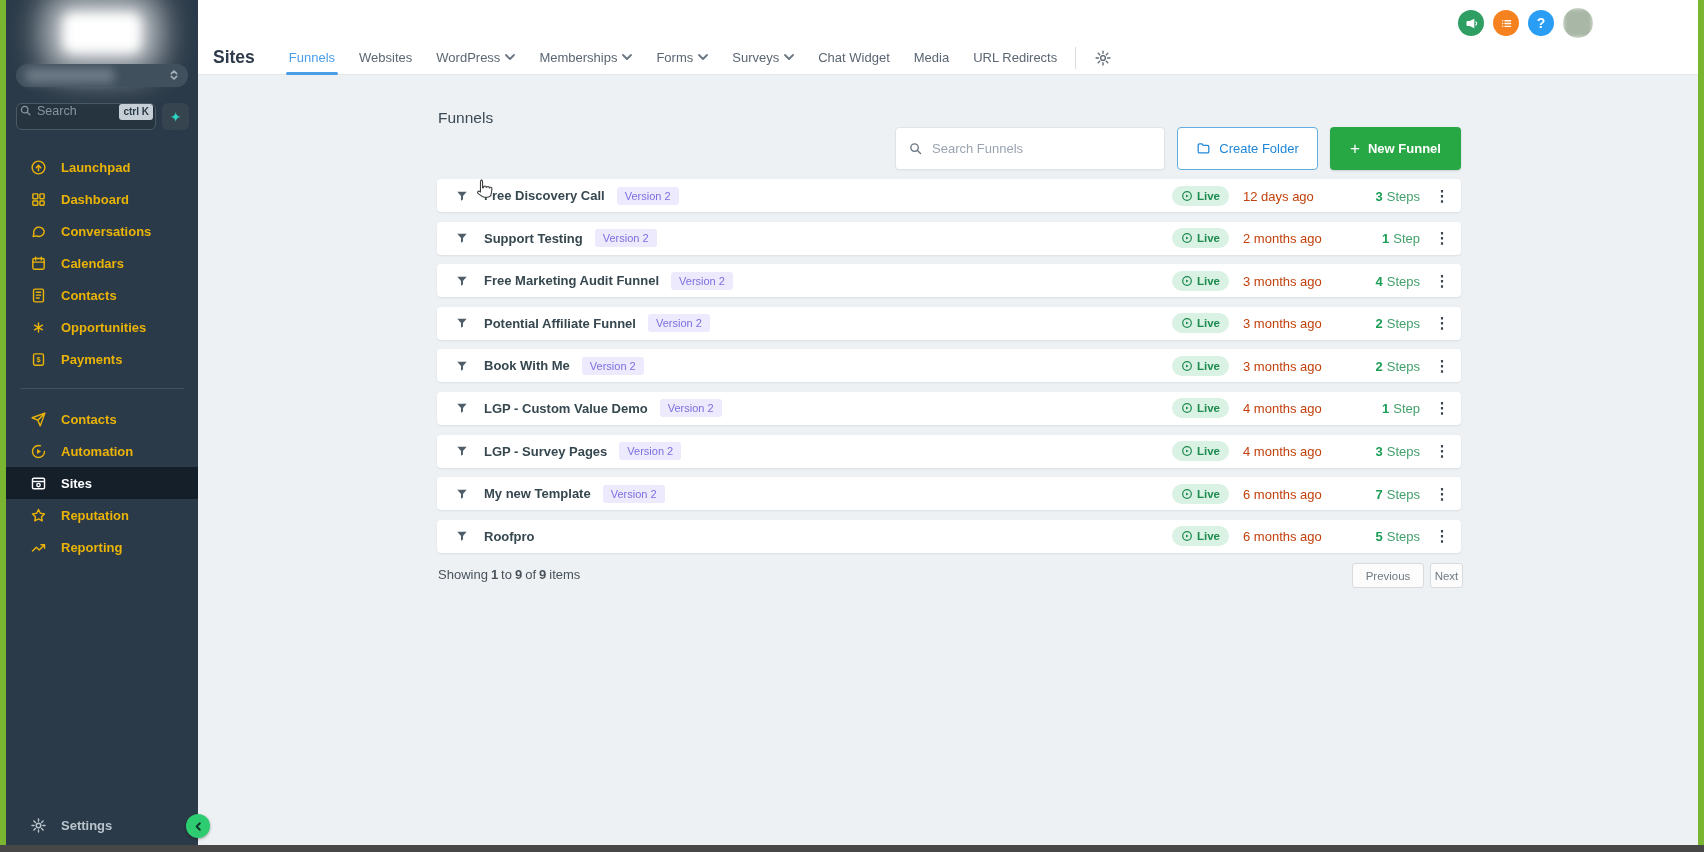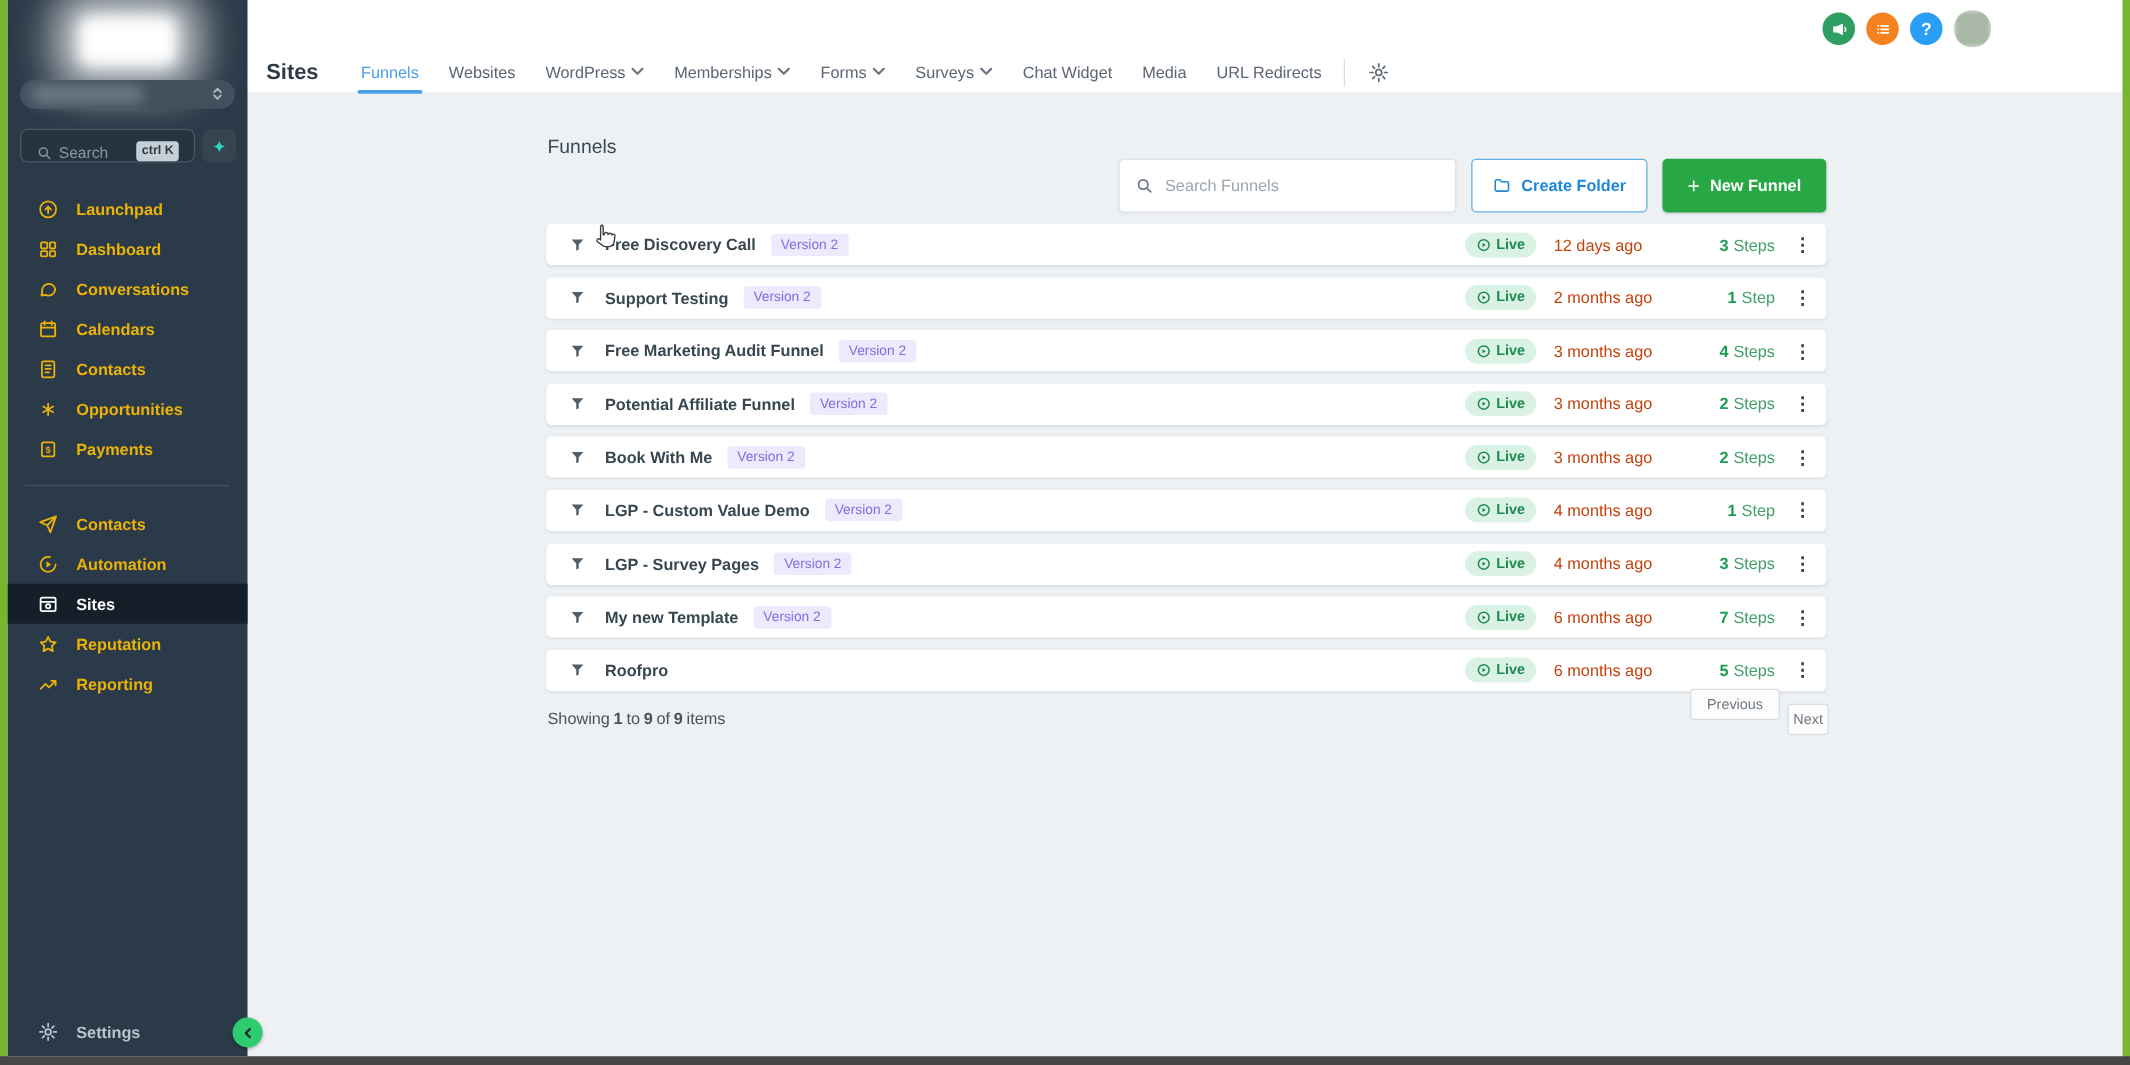--- a/index.html
+++ b/index.html
@@ -14,21 +14,21 @@
   
   .sidebar { position:absolute; left:6px; top:0; width:192px; height:845px; background:#2b3a48; z-index:10; }
   .logo-blur { position:absolute; top:12px; left:56px; width:80px; height:42px; background:#fff; border-radius:10px;
                filter:blur(6px); box-shadow:0 0 30px 20px rgba(255,255,255,.7); }
   .account { position:absolute; top:64px; left:10px; width:172px; height:23px; border-radius:12px; background:#41505d; }
   .account-blur { position:absolute; left:10px; top:4px; width:88px; height:15px; background:#97a4af; opacity:.5;
                   filter:blur(5px); border-radius:4px; }
   .account-chevrons { position:absolute; right:6px; top:3px; color:#a8b4bd; }
 
   .sb-search { position:absolute; top:103px; left:10px; width:140px; height:27px; border:1px solid #4b5965;
-               border-radius:6px; display:flex; align-items:flex-end; padding:0 12px; gap:5px; background:rgba(0,0,0,.10); }
+               border-radius:6px; display:flex; align-items:flex-start; padding:0 2px; gap:5px; background:rgba(0,0,0,.10); }
   .sb-search svg { flex:none; color:#8795a1; }
   .sb-search input { flex:1; min-width:0; background:transparent; border:none; outline:none; color:#d4dce2;
                      font-size:12.5px; font-family:inherit; }
   .sb-search input::placeholder { color:#8795a1; }
   .kbd { flex:none; background:#c6cfd5; color:#2b3a48; font-size:10px; line-height:1; padding:3px 4px;
          border-radius:3px; font-weight:700; white-space:nowrap; }
   .ai-btn { position:absolute; top:103px; left:156px; width:27px; height:27px; border-radius:6px; background:#35444f;
             border:none; display:flex; align-items:center; justify-content:center; cursor:pointer; }
   .sparkle { color:#2dd4bf; font-size:14px; line-height:1; }
 
@@ -74,21 +74,21 @@
 
   .search-funnels { position:absolute; left:458px; top:51px; width:270px; height:43px; background:#fff;
                     border:1px solid #e0e4e9; border-radius:4px; display:flex; align-items:center; padding:0 12px;
                     gap:9px; box-shadow:0 1px 2px rgba(16,24,40,.04); }
   .search-funnels svg { color:#6b7682; flex:none; }
   .search-funnels input { flex:1; min-width:0; border:none; outline:none; background:transparent; font-size:13px;
                           color:#3c4a55; font-family:inherit; }
   .search-funnels input::placeholder { color:#9aa5b1; }
 
   .btn-create-folder { position:absolute; left:740px; top:51px; width:141px; height:43px; background:#fff;
-                       border:1px solid #63aee0; border-radius:4px; color:#1f87d7; font-size:13px; font-weight:700;
+                       border:1px solid #63aee0; border-radius:4px; color:#1f87d7; font-size:13px; font-weight:400;
                        display:flex; align-items:center; justify-content:center; gap:8px; cursor:pointer;
                        font-family:inherit; }
   .btn-new-funnel { position:absolute; left:893px; top:51px; width:131px; height:43px; background:#28a745;
                     border:none; border-radius:4px; color:#fff; font-size:13px; font-weight:700;
                     display:flex; align-items:center; justify-content:center; gap:8px; cursor:pointer;
                     font-family:inherit; box-shadow:0 1px 2px rgba(16,24,40,.15); }
   .plus-glyph { font-size:17px; font-weight:400; line-height:1; margin-top:-1px; }
 
   .rows { position:absolute; left:0; top:103px; width:1024px; display:flex; flex-direction:column; gap:9.6px; }
   .row { position:relative; height:33px; background:#fff; border-radius:4px; box-shadow:0 1px 2px rgba(16,24,40,.08);
@@ -104,21 +104,21 @@
                white-space:nowrap; }
   .cell-steps { position:absolute; left:880px; width:103px; top:50%; transform:translateY(-50%); text-align:right;
                 font-size:13px; color:#43a06c; white-space:nowrap; }
   .cell-steps b { color:#199e54; font-weight:700; margin-right:4px; }
   .cell-kebab { position:absolute; left:997px; top:50%; transform:translateY(-50%); width:16px; text-align:center;
                 font-size:15px; font-weight:700; color:#3c4650; cursor:pointer; }
 
   .list-footer-text { position:absolute; left:1px; top:491px; font-size:13px; color:#49525a; }
   .list-footer-text b { font-weight:700; }
   .list-footer-text span, .list-footer-text b { margin-right:3px; }
-  .btn-prev { position:absolute; left:915px; top:475px; width:72px; height:25px; }
+  .btn-prev { position:absolute; left:915px; top:487px; width:72px; height:25px; }
   .btn-next { position:absolute; left:993px; top:487px; width:33px; height:25px; }
   .pg-btn { background:#fcfcfd; border:1px solid #d7dbe0; border-radius:3px; color:#707a83; font-size:11.5px;
             font-family:inherit; display:flex; align-items:center; justify-content:center; cursor:pointer; }
 
   .cursor-pointer { position:absolute; left:474px; top:178px; z-index:70; pointer-events:none; }
 </style>
 </head>
 <body>
 
 <div class="screen">

